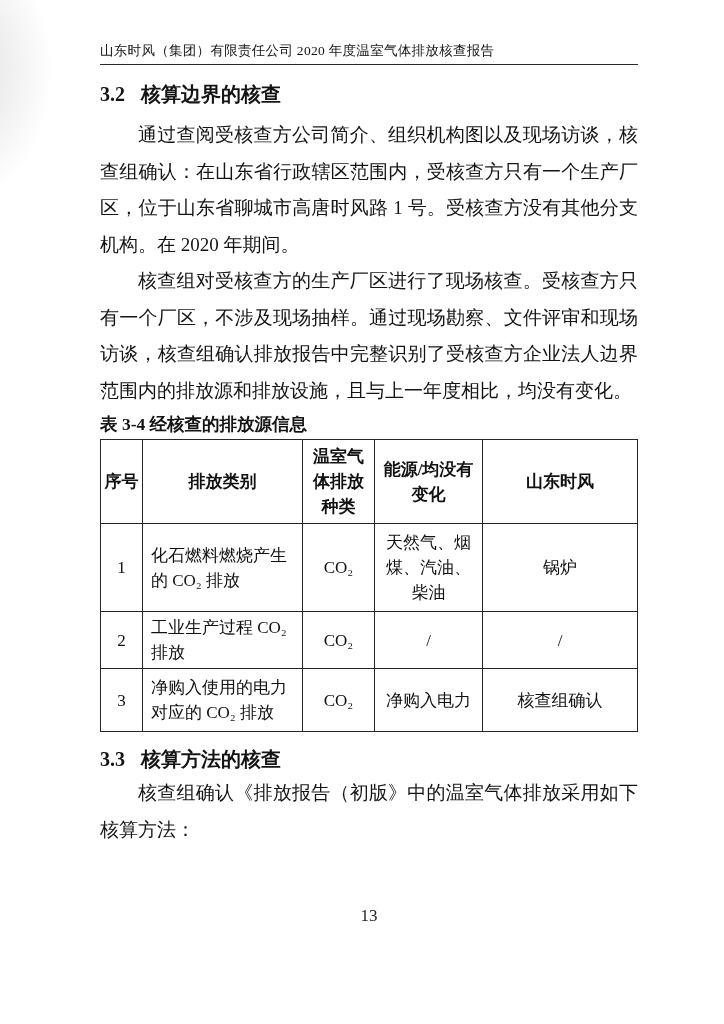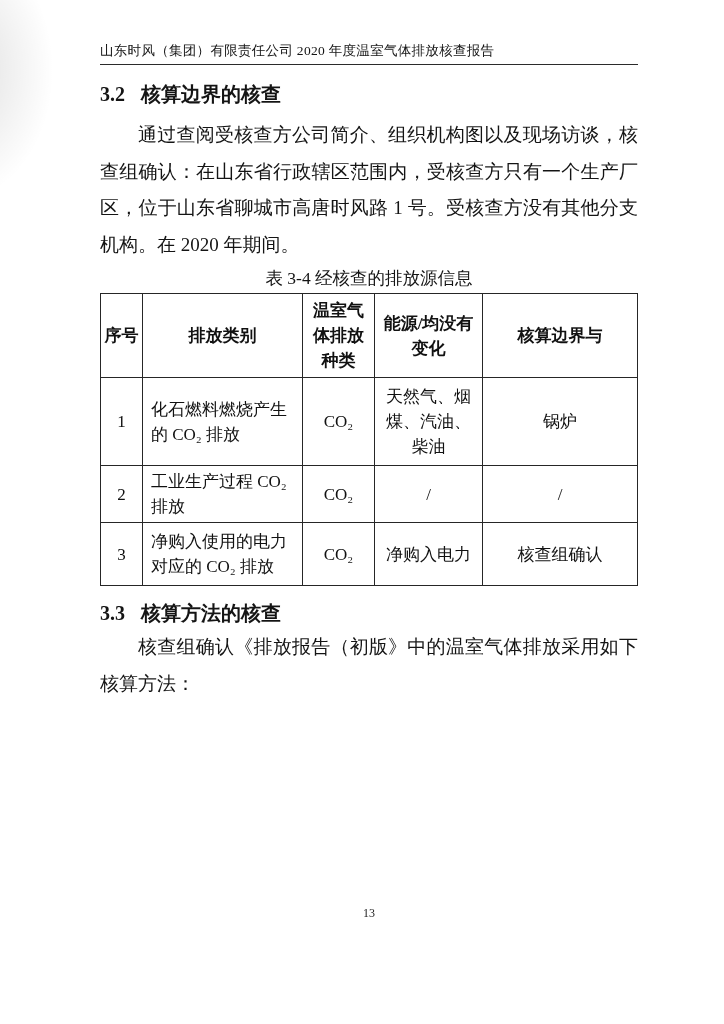--- a/index.html
+++ b/index.html
@@ -27,75 +27,76 @@
   .h2{font-size:20px;font-weight:700;line-height:28px;}
   .h2-32{margin:15px 0 9px;}
   .h2-33{margin:13px 0 2px;}
   .h2 .h2-num{margin-right:16px;}
   p.body{
     font-size:19px;line-height:36.5px;margin:0;
     text-align:justify;text-justify:inter-ideograph;
     text-indent:2em;
   }
   .caption{
-    text-align:center;font-weight:400;font-size:17.5px;
+    text-align:left;font-weight:700;font-size:17.5px;
     margin:3px 0 3px;line-height:24px;
   }
   table.src{
     width:100%;border-collapse:collapse;table-layout:fixed;
     font-size:17px;color:#111;
   }
   table.src th,table.src td{
     border:1.5px solid #262626;
     text-align:center;vertical-align:middle;
     line-height:25px;padding:3px 5px;
     overflow:hidden;
   }
   table.src th{font-weight:700;padding:4px 3px;}
   table.src td.cat{text-align:left;padding-left:8px;}
   table.src tr.tall td{padding-top:6px;padding-bottom:6px;}
   .after-table{margin-top:6px;}
   .page-number{
     position:absolute;left:100px;right:86px;top:906px;
-    text-align:center;font-size:12px;color:#222;
+    text-align:center;font-size:17px;color:#222;
   }
 </style>
 </head>
 <body>
 
 <div class="page">
   <div class="scan-shade"></div>
 
   <div class="running-head">
     <span>山东时风（集团）有限责任公司 2020 年度温室气体排放核查报告</span>
   </div>
 
   <div class="h2 h2-32">
     <span class="h2-num">3.2</span><span>核算边界的核查</span>
   </div>
 
   <p class="body">通过查阅受核查方公司简介、组织机构图以及现场访谈，核查组确认：在山东省行政辖区范围内，受核查方只有一个生产厂区，位于山东省聊城市高唐时风路 1 号。受核查方没有其他分支机构。在 2020 年期间。</p>
+  <p class="body">核查组对受核查方的生产厂区进行了现场核查。受核查方只有一个厂区，不涉及现场抽样。通过现场勘察、文件评审和现场访谈，核查组确认排放报告中完整识别了受核查方企业法人边界范围内的排放源和排放设施，且与上一年度相比，均没有变化。</p>
 
   <div class="caption">表 3-4 经核查的排放源信息</div>
 
   <table class="src">
     <colgroup>
       <col style="width:42px">
       <col style="width:160px">
       <col style="width:72px">
       <col style="width:108px">
       <col>
     </colgroup>
     <thead>
       <tr>
         <th>序号</th>
         <th>排放类别</th>
         <th>温室气体排放种类</th>
         <th>能源/均没有变化</th>
-        <th>核算边界与</th>
+        <th>山东时风</th>
       </tr>
     </thead>
     <tbody>
       <tr class="tall">
         <td>1</td>
         <td class="cat">化石燃料燃烧产生的 CO₂ 排放</td>
         <td>CO₂</td>
         <td>天然气、烟煤、汽油、柴油</td>
         <td>锅炉</td>
       </tr>

